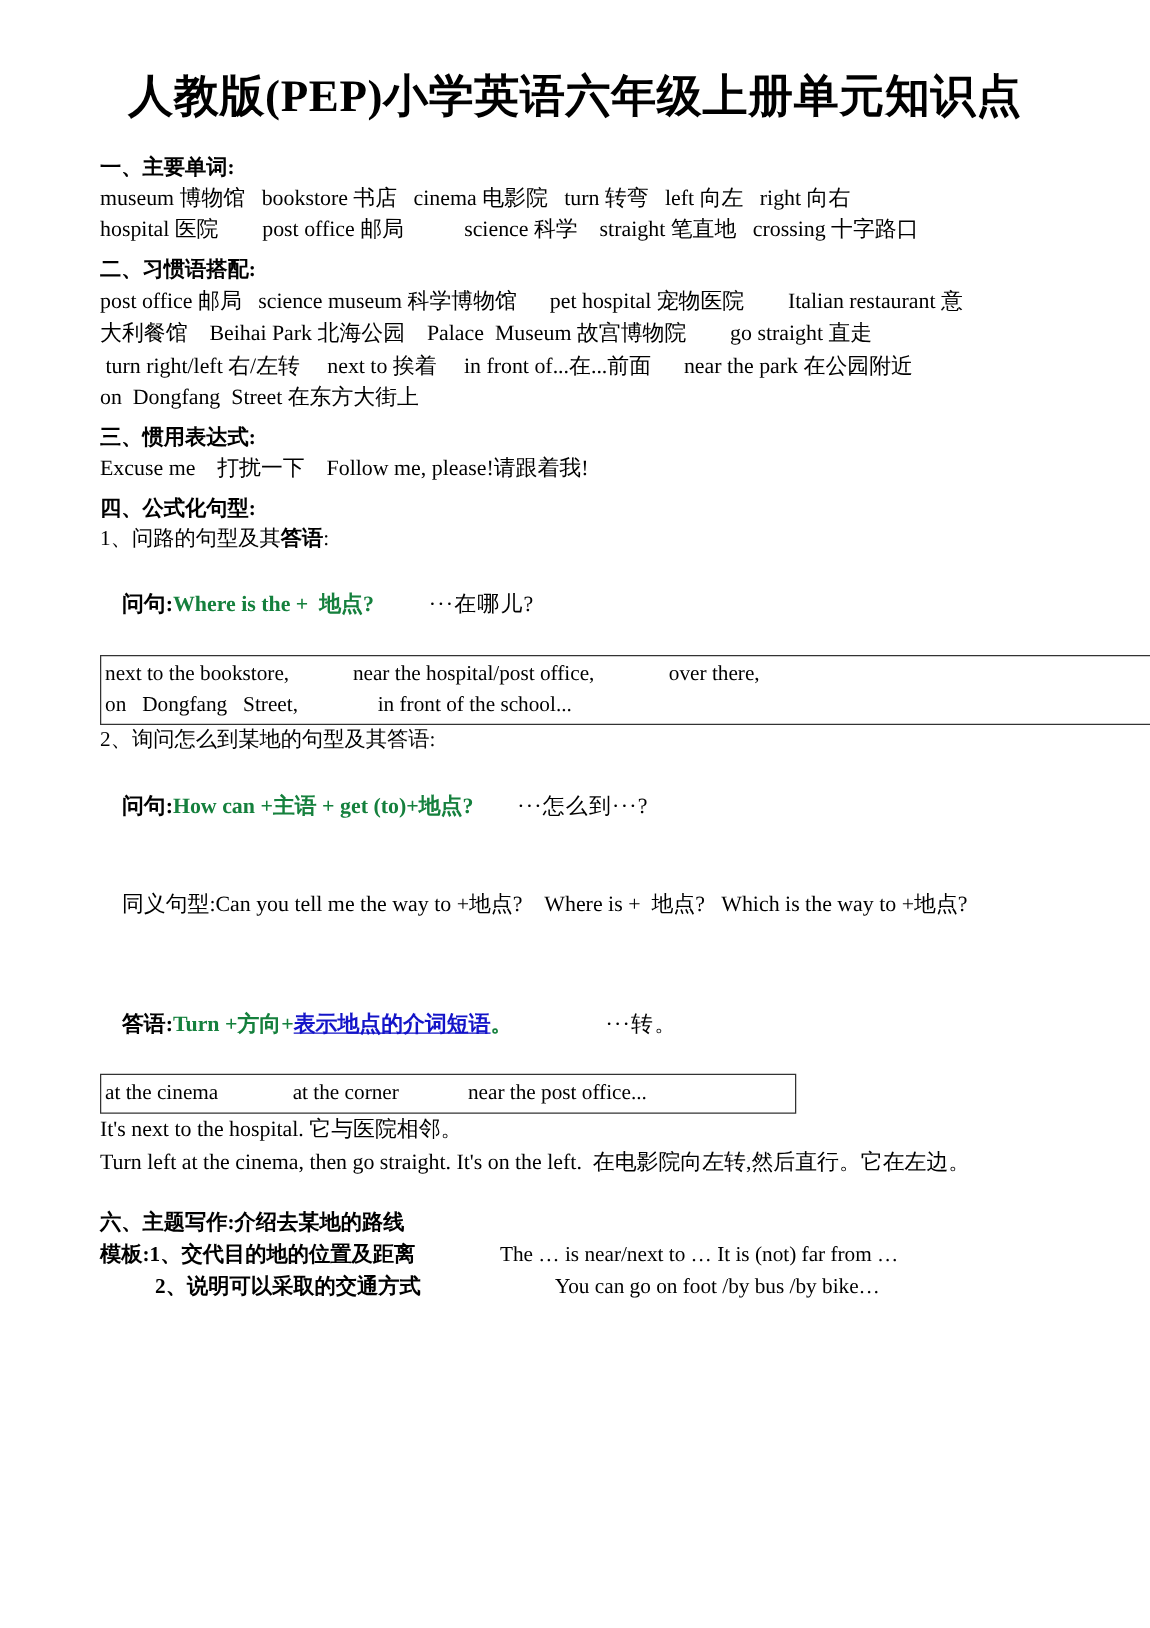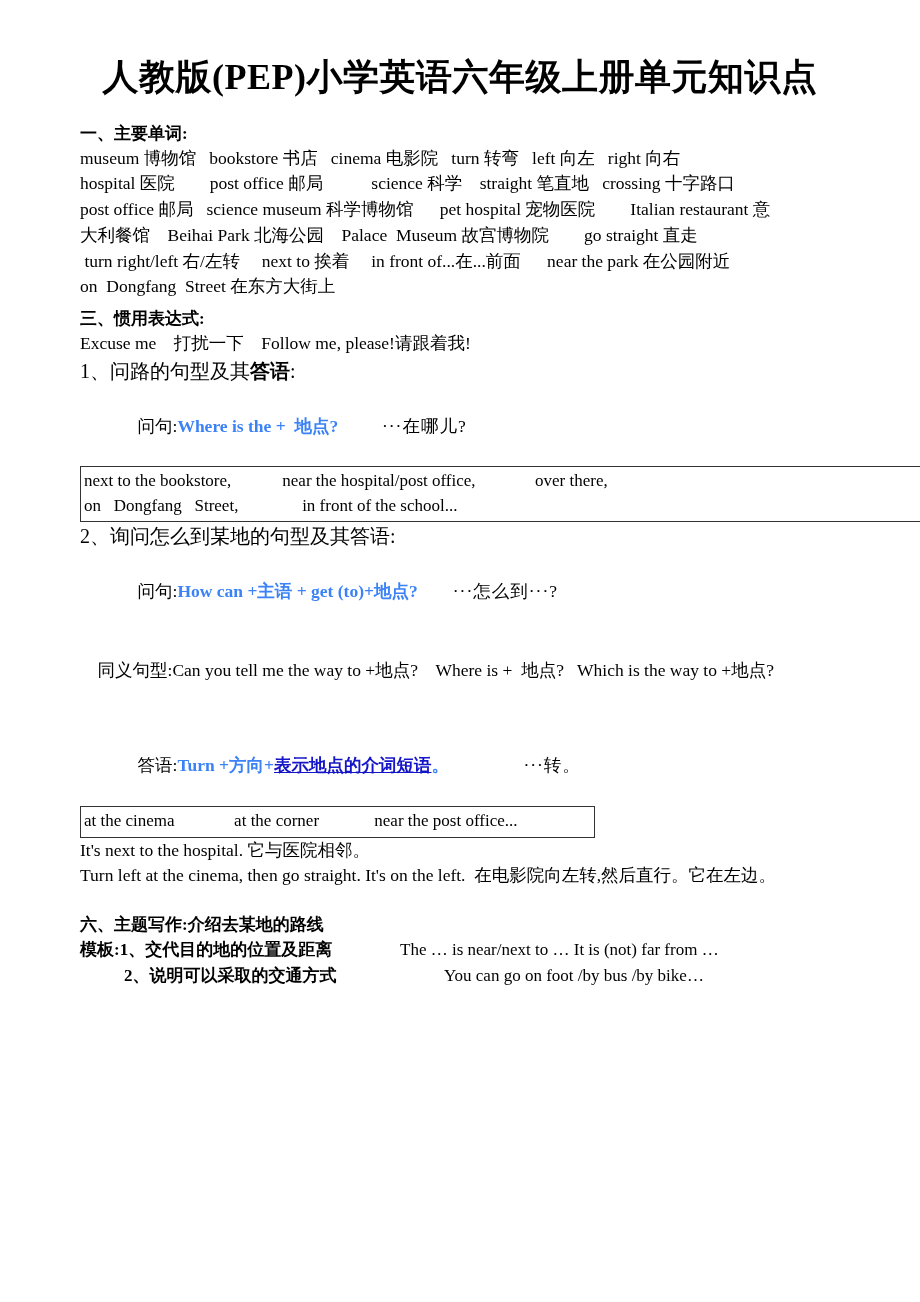--- a/index.html
+++ b/index.html
@@ -49,51 +49,51 @@
     margin-top: 7px;
   }
   .sec-head.first { margin-top: 24px; }
   
   .line {
     font-size: 17.5px;
     line-height: 1.47;
     white-space: pre-wrap;
   }
   .numline {
-    font-size: 20px;
+    font-size: 17px;
     line-height: 1.47;
   }
   .numline b { font-weight: bold; }
   .qline {
     font-size: 17.5px;
     line-height: 1.5;
     white-space: pre-wrap;
   }
-  .lbl-bold { font-weight: normal; margin-left: 40px; }
+  .lbl-bold { font-weight: bold; }
   .blue {
-    color: #3b82f6;
+    color: #15803d;
     font-weight: bold;
   }
   .blue-u {
     color: #1414c8;
     font-weight: bold;
     text-decoration: underline;
   }
   .ul { text-decoration: underline; }
   .dots { letter-spacing: 1px; }
   
   .box {
     border: 1.2px solid #333333;
     box-sizing: border-box;
     padding: 2px 3px 3px 3px;
     margin-top: 1px;
   }
   .box .line { font-size: 17px; line-height: 1.45; }
   .box-wide { width: 917px; }
-  .box-narrow { width: 515px; }
+  .box-narrow { width: 557px; }
   
   .tpl-row {
     display: flex;
     font-size: 17px;
     line-height: 1.5;
     white-space: pre;
   }
   .tpl-left {
     width: 320px;
     flex: 0 0 320px;
@@ -108,28 +108,30 @@
 
 <div class="page">
 
   <h1 class="doc-title">人教版(PEP)小学英语六年级上册单元知识点</h1>
 
 
   <div class="sec-head first">一、主要单词:</div>
   <div class="line">museum 博物馆   bookstore 书店   cinema 电影院   turn 转弯   left 向左   right 向右</div>
   <div class="line">hospital 医院        post office 邮局           science 科学    straight 笔直地   crossing 十字路口</div>
 
+  <div class="sec-head">二、习惯语搭配:</div>
   <div class="line">post office 邮局   science museum 科学博物馆      pet hospital 宠物医院        Italian restaurant 意</div>
   <div class="line">大利餐馆    Beihai Park 北海公园    Palace  Museum 故宫博物院        go straight 直走</div>
   <div class="line"> turn right/left 右/左转     next to 挨着     in front of...在...前面      near the park 在公园附近</div>
   <div class="line">on  Dongfang  Street 在东方大街上</div>
 
   <div class="sec-head">三、惯用表达式:</div>
   <div class="line">Excuse me    打扰一下    Follow me, please!请跟着我!</div>
 
+  <div class="sec-head">四、公式化句型:</div>
 
   <div class="numline">
     <span>1、问路的句型及其</span><b>答语</b><span>:</span>
   </div>
 
   <div class="qline">
     <span class="lbl-bold">问句:</span><span class="blue">Where is the +  地点?</span><span>          </span><span class="dots">···在哪儿?</span>
   </div>
 
 

